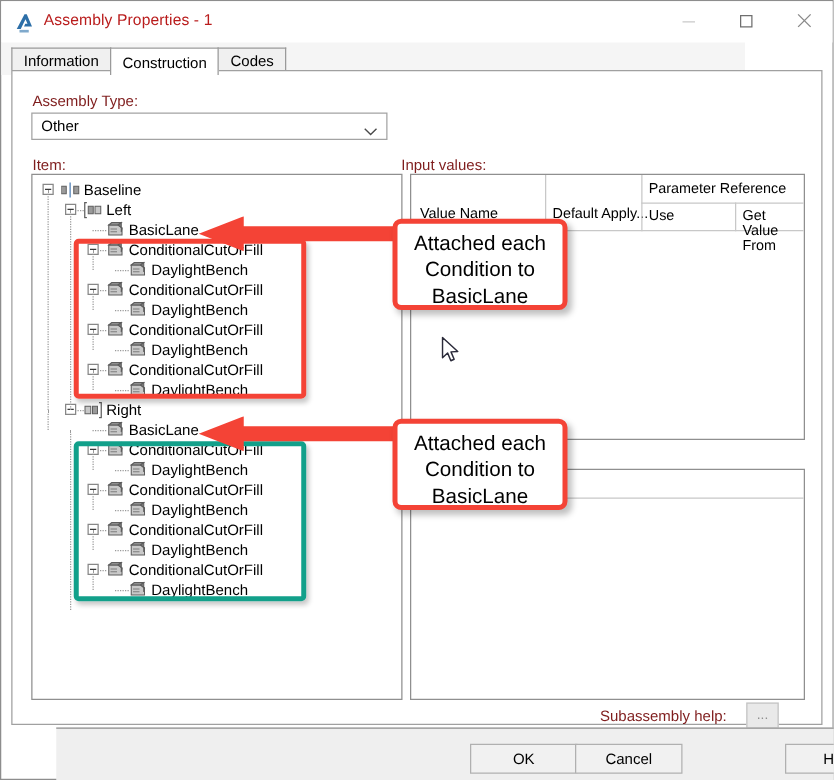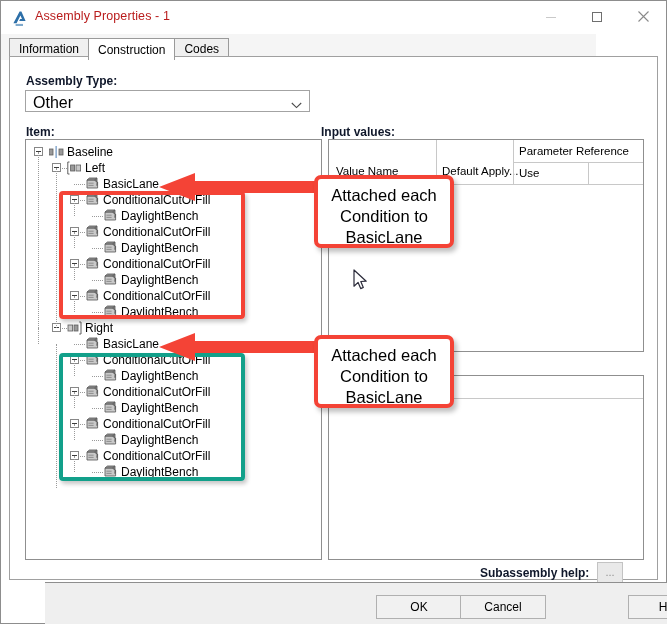--- a/index.html
+++ b/index.html
@@ -25,27 +25,27 @@
   .tabs{position:absolute;left:8px;top:4px;height:22px;}
   .tab{position:relative;float:left;height:21px;line-height:21px;padding:0 9px;
        border:1px solid #9a9a9a;border-bottom:none;background:#f0f0f0;font-size:12px;
        margin-right:-1px;box-sizing:border-box;cursor:default;color:#000;}
   .tab.active{background:#ffffff;z-index:3;height:22px;line-height:22px;}
 
   
   .client{position:absolute;left:8px;top:55px;width:649px;height:524px;background:#ffffff;
           border:1px solid #a0a0a0;box-sizing:border-box;}
 
-  .lbl{position:absolute;font-size:12px;color:#0f172a;font-weight:bold;}
+  .lbl{position:absolute;font-size:12px;color:#7f1d1d;}
 
   
   .asm-label{left:16px;top:17px;}
   .asm-combo{position:absolute;left:15px;top:33px;width:285px;height:22px;border:1px solid #a3a3a3;
              background:#fff;box-sizing:border-box;cursor:default;}
-  .asm-combo .val{position:absolute;left:7px;top:3px;font-size:16px;}
+  .asm-combo .val{position:absolute;left:7px;top:3px;font-size:12px;}
   .asm-combo .chev{position:absolute;right:7px;top:7px;}
 
   .item-label{left:16px;top:68px;}
   .input-label{left:311px;top:68px;}
 
   
   .treepanel{position:absolute;left:15px;top:82px;width:297px;height:421px;
              border:1px solid #8f8f8f;background:#fff;box-sizing:border-box;overflow:hidden;padding-left:44px;}
   .tree{position:absolute;left:0;top:4px;width:100%;}
   .node{position:relative;height:16px;line-height:16px;white-space:nowrap;cursor:default;}
@@ -374,20 +374,21 @@
           <span class="dots" style="left: 48px; top: 312px; height: 16px;"></span>
         </div>
     </div>
 
     <div class="grid grid-in">
       <div class="ghead">
         <span class="gc" style="left:7px;top:25px;">Value Name</span>
         <span class="gc" style="left:113px;top:25px;">Default Apply...</span>
         <span class="gc" style="left:190px;top:5px;text-align:center;">Parameter Reference</span>
         <span class="gc" style="left:190px;top:27px;">Use</span>
+        <span class="gc" style="left:265px;top:27px;">Get Value From</span>
         <span class="vsep" style="left:107px;height:45px;"></span>
         <span class="vsep" style="left:184px;height:45px;"></span>
         <span class="vsep" style="left:259px;top:22px;height:23px;"></span>
         <span class="hsep" style="left:184px;top:22px;right:0;"></span>
       </div>
     </div>
 
     <div class="grid grid-out">
       <div class="ghead ghead2">
         <span class="gc" style="left:7px;top:5px;">Output Value</span>

